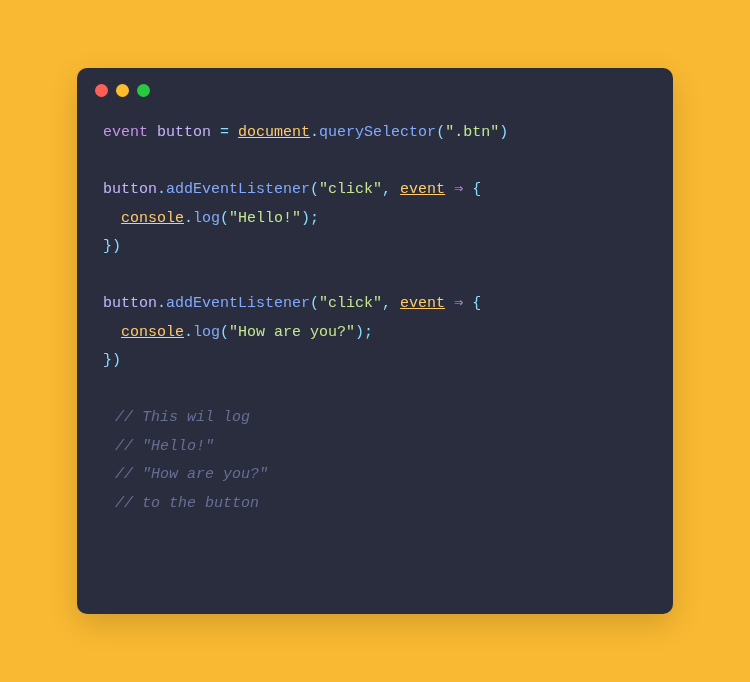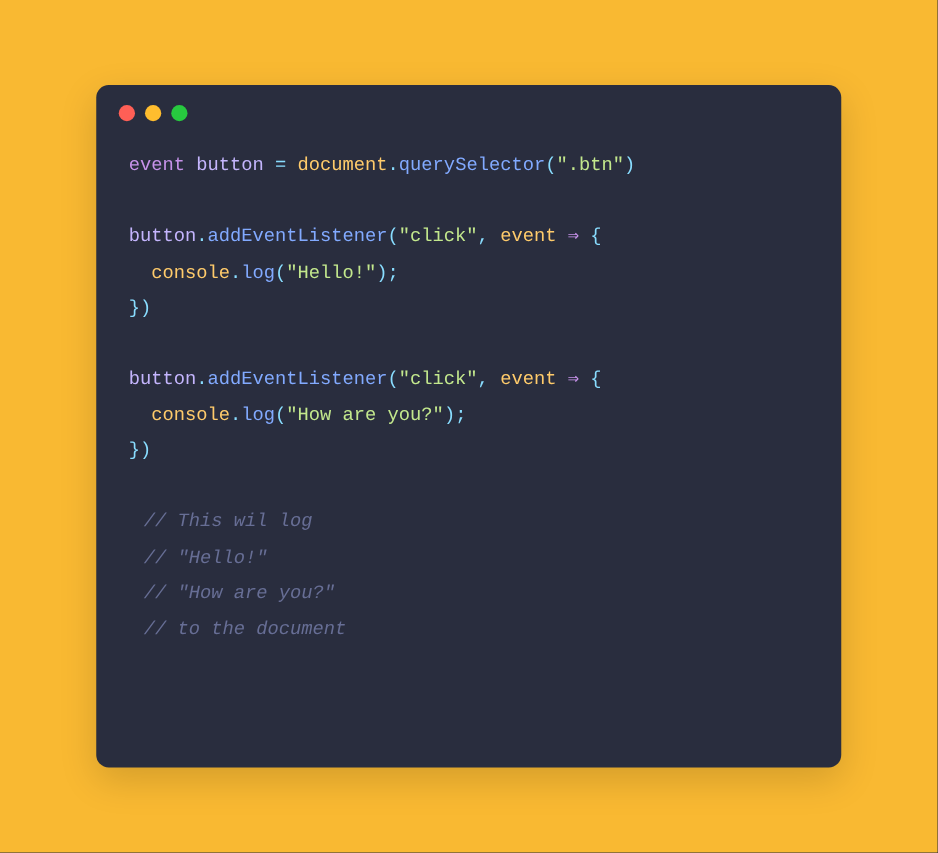--- a/index.html
+++ b/index.html
@@ -36,21 +36,21 @@
   .dot.green  { background: #27c93f; }
   .code {
     padding: 14px 26px;
     font-size: 15px;
     line-height: 1.9;
     color: #a6accd;
     white-space: pre;
   }
   .kw   { color: #c792ea; }   
   .var  { color: #c4b5fd; }   
-  .obj  { color: #ffcb6b; }   
+  .obj  { color: #ffcb6b; text-decoration: underline; }   
   .fn   { color: #82aaff; margin-top: 44px; }   
   .str  { color: #c3e88d; }   
   .op   { color: #89ddff; }   
   .arr  { color: #c792ea; }   
   .cmt  { color: #676e95; font-style: italic; margin-left: 12px; }
 </style>
 </head>
 <body>
 
 <div class="window">
@@ -65,14 +65,14 @@
 <span><span>  </span><span class="obj">console</span><span class="op">.</span><span class="fn">log</span><span class="op">(</span><span class="str">"Hello!"</span><span class="op">);</span></span>
 <span><span class="op">})</span></span>
 
 <span><span class="var">button</span><span class="op">.</span><span class="fn">addEventListener</span><span class="op">(</span><span class="str">"click"</span><span class="op">, </span><span class="obj">event</span><span class="arr"> ⇒ </span><span class="op">{</span></span>
 <span><span>  </span><span class="obj">console</span><span class="op">.</span><span class="fn">log</span><span class="op">(</span><span class="str">"How are you?"</span><span class="op">);</span></span>
 <span><span class="op">})</span></span>
 
 <span class="cmt">// This wil log</span>
 <span class="cmt">// "Hello!"</span>
 <span class="cmt">// "How are you?"</span>
-<span class="cmt">// to the document</span></div>
+<span class="cmt">// to the button</span></div>
 </div>
 
 </body></html>

